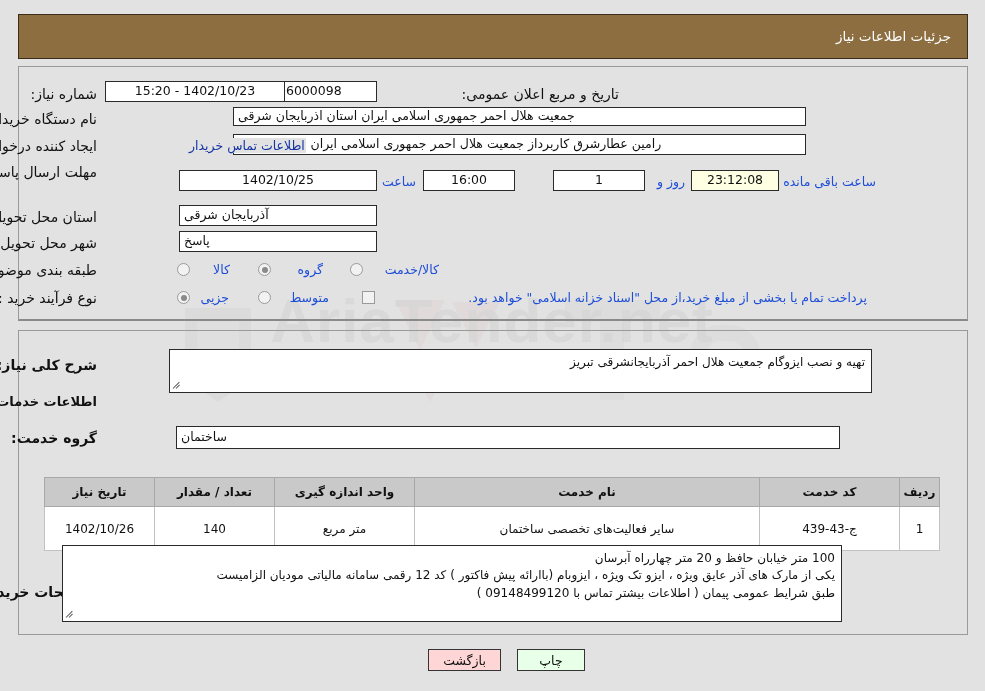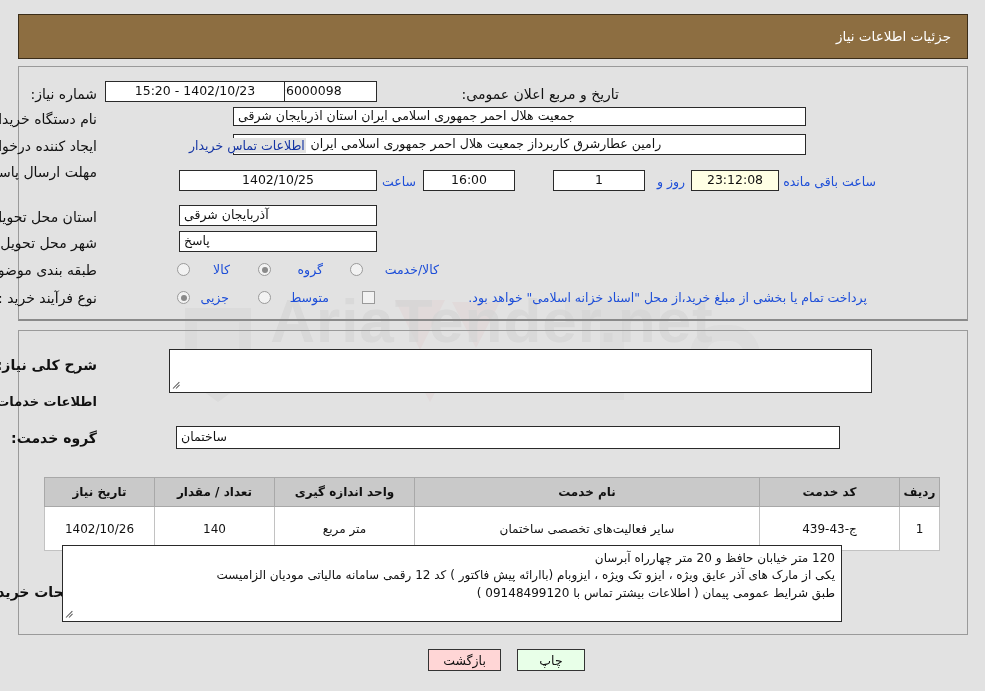--- a/index.html
+++ b/index.html
@@ -293,20 +293,21 @@
 <div class="inline-txt" style="right:756px; top:290px;">جزیی</div>
 <div class="radio" style="right:714px; top:291px;"></div>
 <div class="inline-txt" style="right:656px; top:290px;">متوسط</div>
 <div class="checkbox" style="right:610px; top:291px;"></div>
 <div class="inline-txt" style="right:118px; top:290px;">پرداخت تمام یا بخشی از مبلغ خرید،از محل "اسناد خزانه اسلامی" خواهد بود.</div>
 
 <div class="panel" id="panel-mid"></div>
 
 <div class="lbl bold" style="right:888px; top:357px;">شرح کلی نیاز:</div>
 <div class="ta" style="left:169px; top:349px; width:703px; height:44px;">
+  <span>تهیه و نصب ایزوگام جمعیت هلال احمر آذربایجانشرقی تبریز</span>
   <span class="grip"></span>
 </div>
 
 <div class="section-heading" style="right:888px; top:394px;">اطلاعات خدمات مورد نیاز</div>
 
 <div class="lbl bold" style="right:888px; top:430px;">گروه خدمت:</div>
 <div class="box right" style="left:176px; top:426px; width:664px; height:23px;">ساختمان</div>
 
 <div class="tbl-wrap">
   <table class="grid">
@@ -336,20 +337,20 @@
         <td>متر مربع</td>
         <td>140</td>
         <td>1402/10/26</td>
       </tr>
     </tbody>
   </table>
 </div>
 
 <div class="lbl bold" style="right:888px; top:584px;">توضیحات خریدار:</div>
 <div class="ta" style="left:62px; top:545px; width:780px; height:77px;">
-  <div>120 متر خیابان حافظ و 20 متر چهارراه آبرسان</div>
+  <div>100 متر خیابان حافظ و 20 متر چهارراه آبرسان</div>
   <div>یکی از مارک های آذر عایق ویژه ، ایزو تک ویژه ، ایزوبام  (باارائه پیش فاکتور ) کد 12 رقمی سامانه مالیاتی مودیان الزامیست</div>
   <div>طبق شرایط عمومی پیمان ( اطلاعات بیشتر تماس با 09148499120 )</div>
   <span class="grip"></span>
 </div>
 
 <div class="btn print" style="left:517px; top:649px; width:68px; height:22px;">چاپ</div>
 <div class="btn back" style="left:428px; top:649px; width:73px; height:22px;">بازگشت</div>
 
 </body></html>

